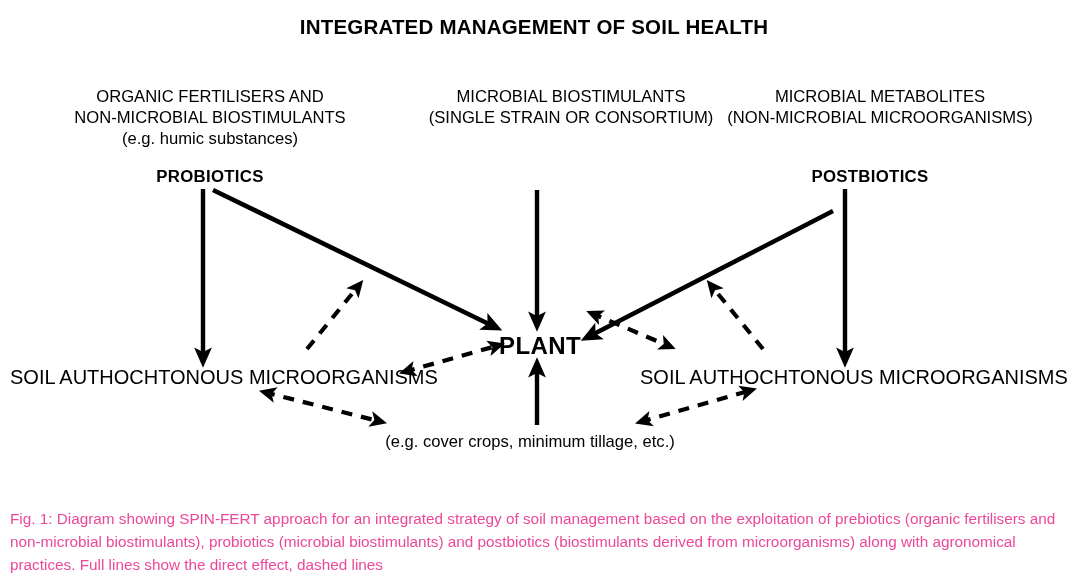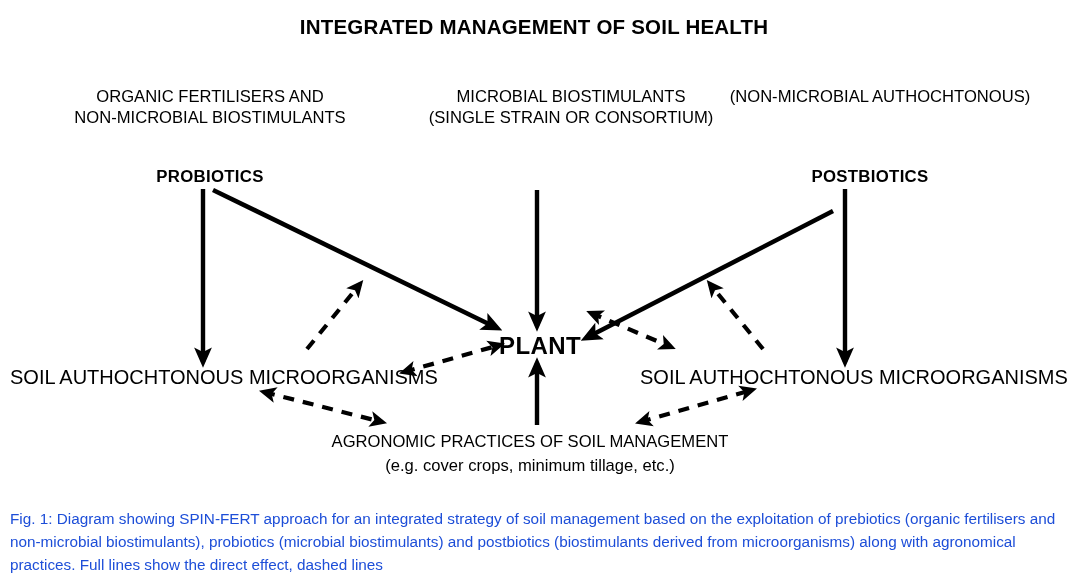--- a/index.html
+++ b/index.html
@@ -80,21 +80,21 @@
     white-space: normal;
   }
   #caption {
     position: absolute;
     left: 10px;
     top: 508px;
     width: 1050px;
     font-size: 15.3px;
     line-height: 1.49;
     text-align: left;
-    color: #1d4ed8;
+    color: #ec4899;
     white-space: normal;
   }
 </style>
 </head>
 <body>
 
 <div id="page">
 
   <svg id="figure-svg" viewBox="0 0 1068 580">
     <defs>
@@ -129,42 +129,43 @@
     <line x1="264" y1="392" x2="382" y2="422" stroke="#000000" stroke-width="4.2" stroke-dasharray="11,9" marker-start="url(#dashHead)" marker-end="url(#dashHead)"></line>
 
     <line x1="640" y1="422" x2="752" y2="390" stroke="#000000" stroke-width="4.2" stroke-dasharray="11,9" marker-start="url(#dashHead)" marker-end="url(#dashHead)"></line>
   </svg>
 
   <div class="txt" id="page-title">INTEGRATED MANAGEMENT OF SOIL HEALTH</div>
 
   <div class="txt col-head" id="col-left-head">
     <div>ORGANIC FERTILISERS AND</div>
     <div>NON-MICROBIAL BIOSTIMULANTS</div>
+    <div>(e.g. humic substances)</div>
   </div>
 
   <div class="txt col-head" id="col-center-head">
     <div>MICROBIAL BIOSTIMULANTS</div>
     <div>(SINGLE STRAIN OR CONSORTIUM)</div>
   </div>
 
   <div class="txt col-head" id="col-right-head">
-    <div>(NON-MICROBIAL AUTHOCHTONOUS)</div>
+    <div>MICROBIAL METABOLITES</div>
+    <div>(NON-MICROBIAL MICROORGANISMS)</div>
   </div>
 
   <div class="txt bold-label" id="label-prebiotics">PROBIOTICS</div>
 
 
   <div class="txt bold-label" id="label-postbiotics">POSTBIOTICS</div>
 
   <div class="txt" id="label-plant">PLANT</div>
 
   <div class="txt node-text" id="node-soil-left">SOIL AUTHOCHTONOUS MICROORGANISMS</div>
 
   <div class="txt node-text" id="node-soil-right">SOIL AUTHOCHTONOUS MICROORGANISMS</div>
 
   <div class="txt" id="node-agronomic">
-    <div>AGRONOMIC PRACTICES OF SOIL MANAGEMENT</div>
     <div>(e.g. cover crops, minimum tillage, etc.)</div>
   </div>
 
   <div id="caption">Fig. 1: Diagram showing SPIN-FERT approach for an integrated strategy of soil management based on the exploitation of prebiotics (organic fertilisers and non-microbial biostimulants), probiotics (microbial biostimulants) and postbiotics (biostimulants derived from microorganisms) along with agronomical practices. Full lines show the direct effect, dashed lines</div>
 
 </div>
 
 </body></html>

